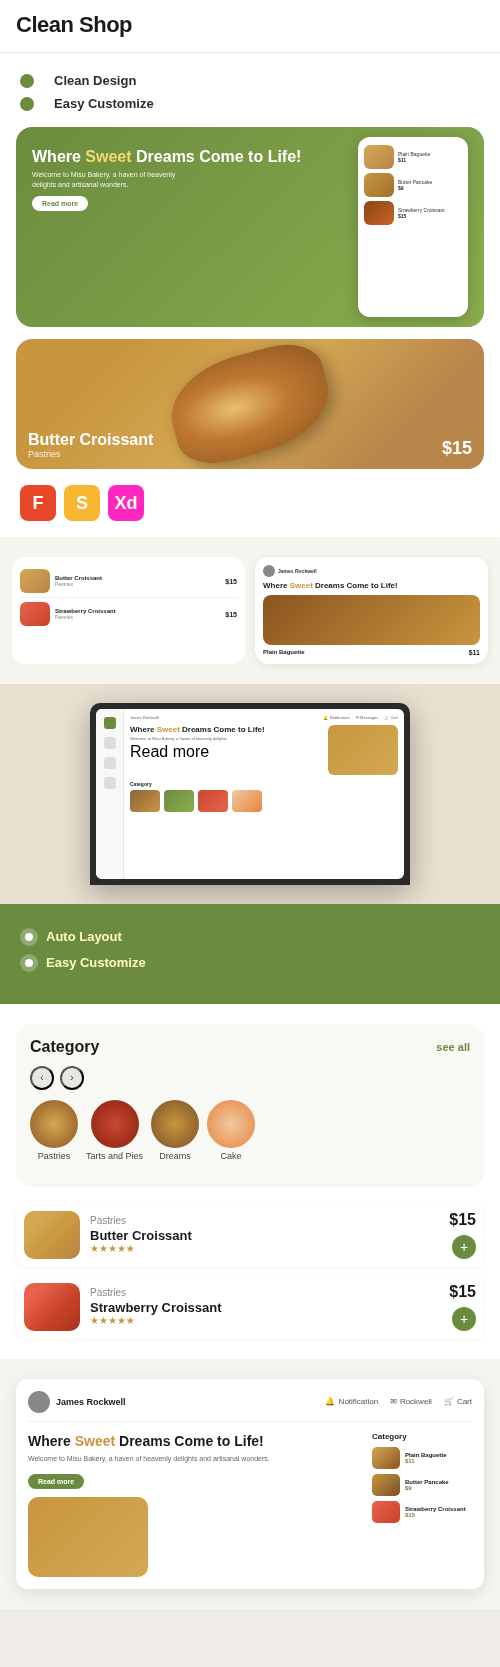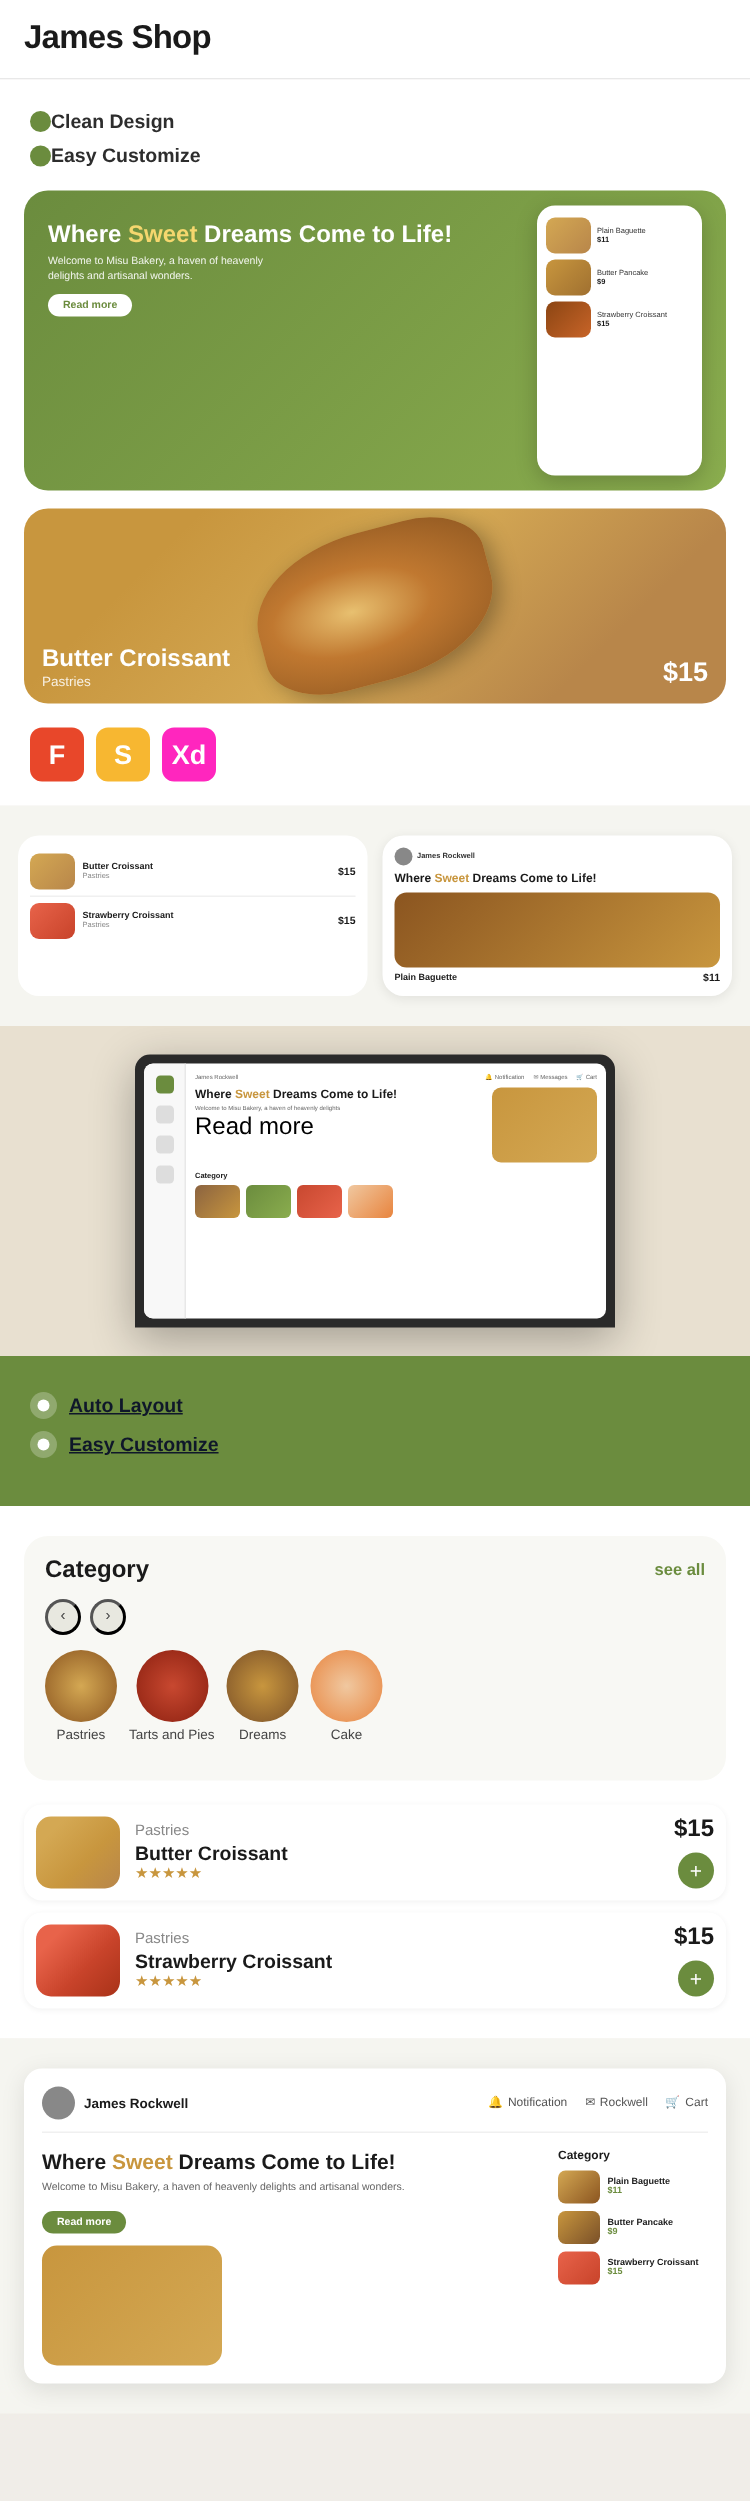--- a/index.html
+++ b/index.html
@@ -39,21 +39,21 @@
     
     .badges-row {
       display: flex;
       flex-direction: column;
       gap: 8px;
       padding: 20px 20px 0 20px;
     }
     .badge-item {
       display: flex;
       align-items: center;
-      gap: 0;
+      gap: 20px;
       font-size: 13px;
       font-weight: 600;
       color: #2d2d2d;
     }
     .badge-dot {
       width: 14px;
       height: 14px;
       border-radius: 50%;
       background: #6b8c3e;
       flex-shrink: 0;
@@ -335,22 +335,21 @@
     }
     .feature-badge-green-dot-inner {
       width: 8px;
       height: 8px;
       border-radius: 50%;
       background: #fff;
     }
     .feature-badge-green-text {
       font-size: 13px;
       font-weight: 600;
-      color: #0f172a;
-      text-decoration: underline;
+      color: #fef9c3;
     }
 
     
     .laptop-section {
       background: #e8e0d0;
       padding: 0;
       position: relative;
       height: 220px;
       overflow: hidden;
       display: flex;
@@ -670,21 +669,21 @@
     .dc1 { background: linear-gradient(135deg, #d4a853, #8b5520); }
     .dc2 { background: linear-gradient(135deg, #c8963e, #7a5028); }
     .dc3 { background: linear-gradient(135deg, #e8634a, #c8432a); }
     .desktop-cat-name { font-size: 6px; font-weight: 600; color: #1a1a1a; }
     .desktop-cat-price { font-size: 6px; color: #6b8c3e; font-weight: 700; }
   </style>
 </head>
 <body>
 
 <div class="top-header">
-  <div class="bakery-title">James Shop</div>
+  <div class="bakery-title">Clean Shop</div>
 </div>
 
 <div class="section-hero">
   <div class="badges-row">
     <div class="badge-item">
       <div class="badge-dot"></div>
       <span>Clean Design</span>
     </div>
     <div class="badge-item">
       <div class="badge-dot"></div>

